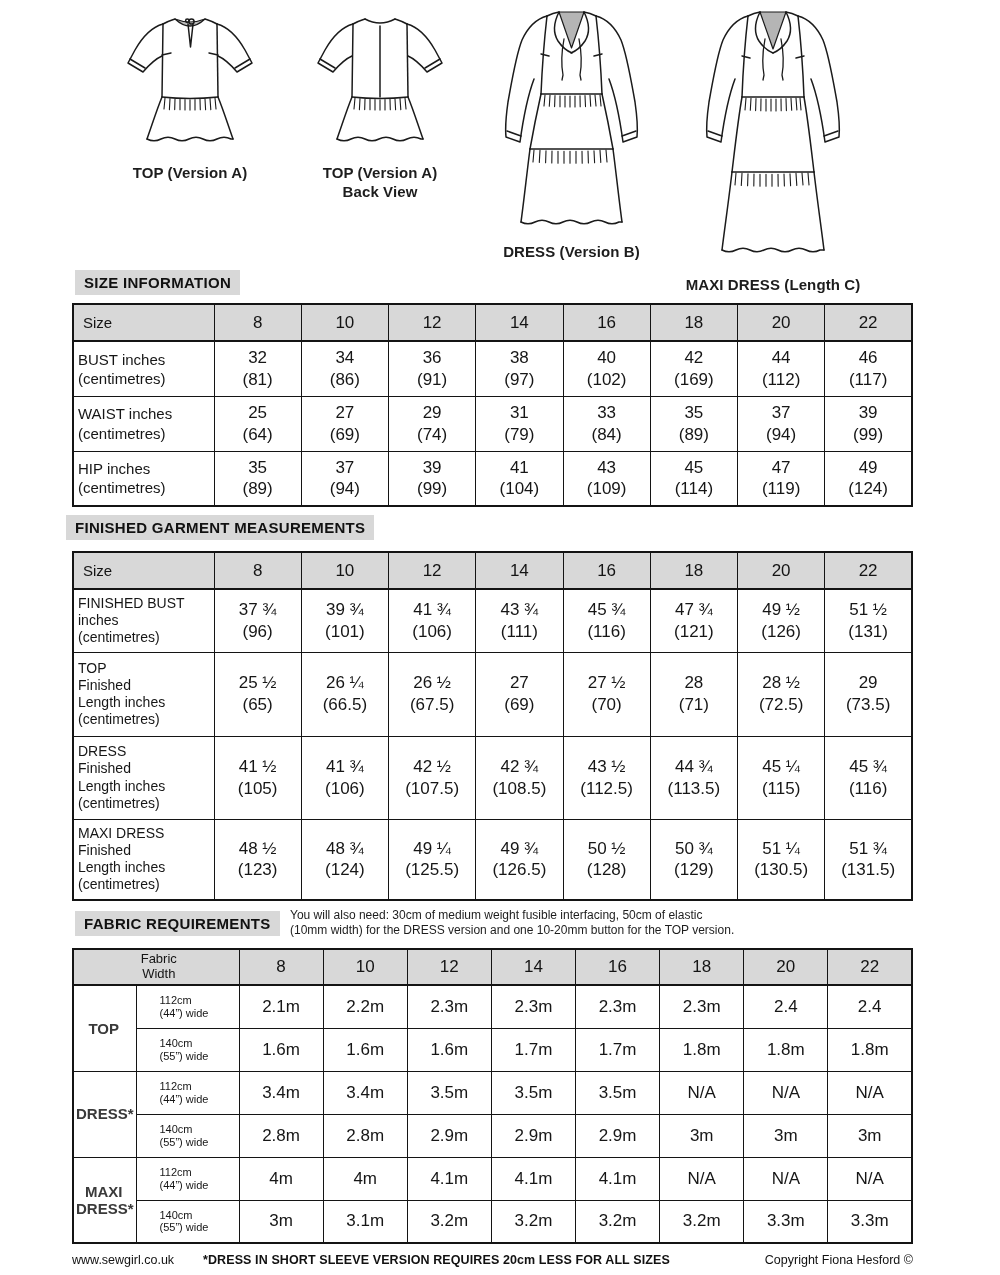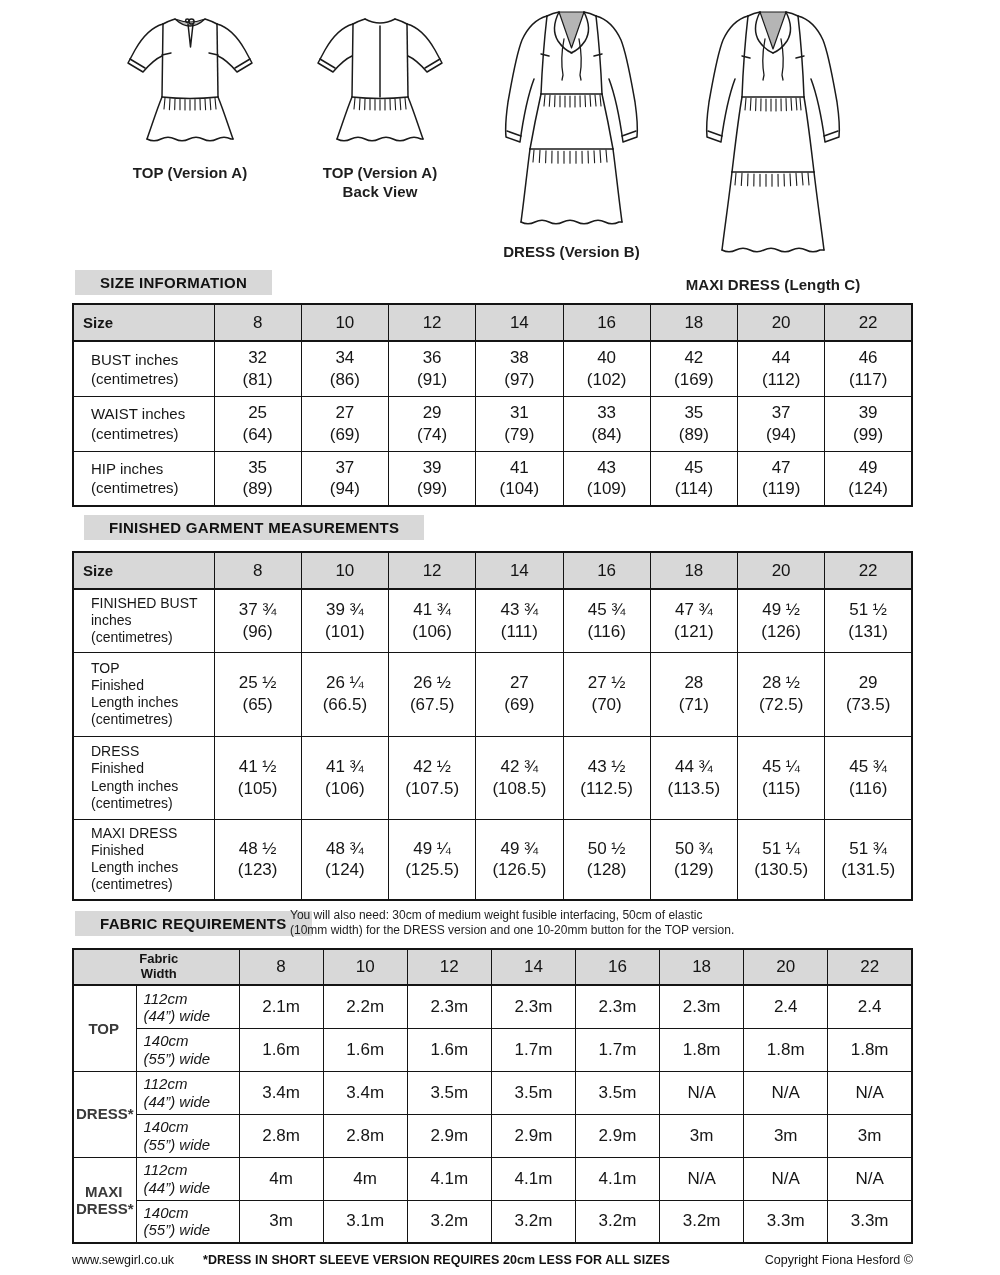--- a/index.html
+++ b/index.html
@@ -7,58 +7,58 @@
     width:1000px;height:1275px;background:#ffffff;position:relative;
     font-family:"Liberation Sans",sans-serif;color:#161616;overflow:hidden;
   }
   figure{position:absolute;margin:0;}
   .caption{
     font-size:15px;font-weight:700;color:#1d1d1d;text-align:center;
     white-space:pre-line;margin-top:6px;line-height:1.25;letter-spacing:.1px;
   }
   .sec-title{
     position:absolute;background:#d8d8d8;color:#111;
-    font-size:15px;font-weight:700;padding:4px 25px;letter-spacing:.3px;
+    font-size:15px;font-weight:700;padding:4px 9px;letter-spacing:.3px;
   }
   .note{
     position:absolute;font-size:12px;line-height:1.25;color:#1d1d1d;
     white-space:pre-line;font-weight:400;
   }
   table{
     position:absolute;left:72px;width:841px;border-collapse:collapse;
     table-layout:fixed;border:2.5px solid #141414;background:#fff;
   }
   th,td{
     border:1.3px solid #141414;white-space:pre-line;vertical-align:middle;
     padding:2px 4px;line-height:1.28;
   }
   thead th{
     background:#d8d8d8;font-size:17px;font-weight:400;color:#141414;
     border-bottom:2px solid #141414;
   }
-  thead th.label-col{text-align:left;padding-left:9px;font-size:15px;font-weight:bold;}
+  thead th.label-col{text-align:left;padding-left:9px;font-size:15px;}
   #fabric-table thead th.label-col{text-align:center;font-size:13px;line-height:1.15;}
-  tbody th{font-weight:400;text-align:left;padding-left:17px;}
+  tbody th{font-weight:400;text-align:left;padding-left:4px;}
   td{text-align:center;font-size:17px;font-weight:400;}
   #size-table thead tr{height:37px;}
   #size-table tbody tr{height:55px;}
   #size-table tbody th{font-size:15px;}
   #finished-table thead tr{height:37px;}
   #finished-table tbody tr:nth-child(1){height:63px;}
   #finished-table tbody tr:nth-child(2){height:84px;}
   #finished-table tbody tr:nth-child(3){height:83px;}
   #finished-table tbody tr:nth-child(4){height:81px;}
   #finished-table tbody th{font-size:14px;line-height:1.22;}
   #fabric-table thead tr{height:36px;}
   #fabric-table tbody tr{height:43px;}
   #fabric-table tbody th.garment-label{
     text-align:center;padding-left:2px;font-weight:700;color:#3a3a3a;
     font-size:15px;line-height:1.15;
   }
-  #fabric-table tbody th.width-label{font-size:15px;line-height:1.15;padding-left:7px;font-style:italic;}
+  #fabric-table tbody th.width-label{font-size:11px;line-height:1.15;padding-left:23px;}
   .footer-text{position:absolute;top:1253px;font-size:12.5px;color:#111;}
   #footer-note{font-weight:700;letter-spacing:.1px;}
   svg{display:block;}
 </style>
 </head>
 <body>
 
 <figure class="fig" style="left:105px;top:8px;width:170px">
   <svg width="170" height="150" viewBox="0 0 170 150">
     <g fill="none" stroke="#1b1b1b" stroke-width="1.5" stroke-linecap="round" stroke-linejoin="round">
@@ -250,21 +250,21 @@
         <td>45
 (114)</td>
         <td>47
 (119)</td>
         <td>49
 (124)</td>
       </tr>
     </tbody>
   </table>
 
-<div class="sec-title" style="left:84px;top:515px">FINISHED GARMENT MEASUREMENTS</div>
+<div class="sec-title" style="left:66px;top:515px">FINISHED GARMENT MEASUREMENTS</div>
 <table id="finished-table" style="top:551px">
   <colgroup>
       <col style="width:141px">
       <col span="8">
     </colgroup>
 <thead>
       <tr>
         <th class="label-col">Size</th>
         <th>8</th>
         <th>10</th>

